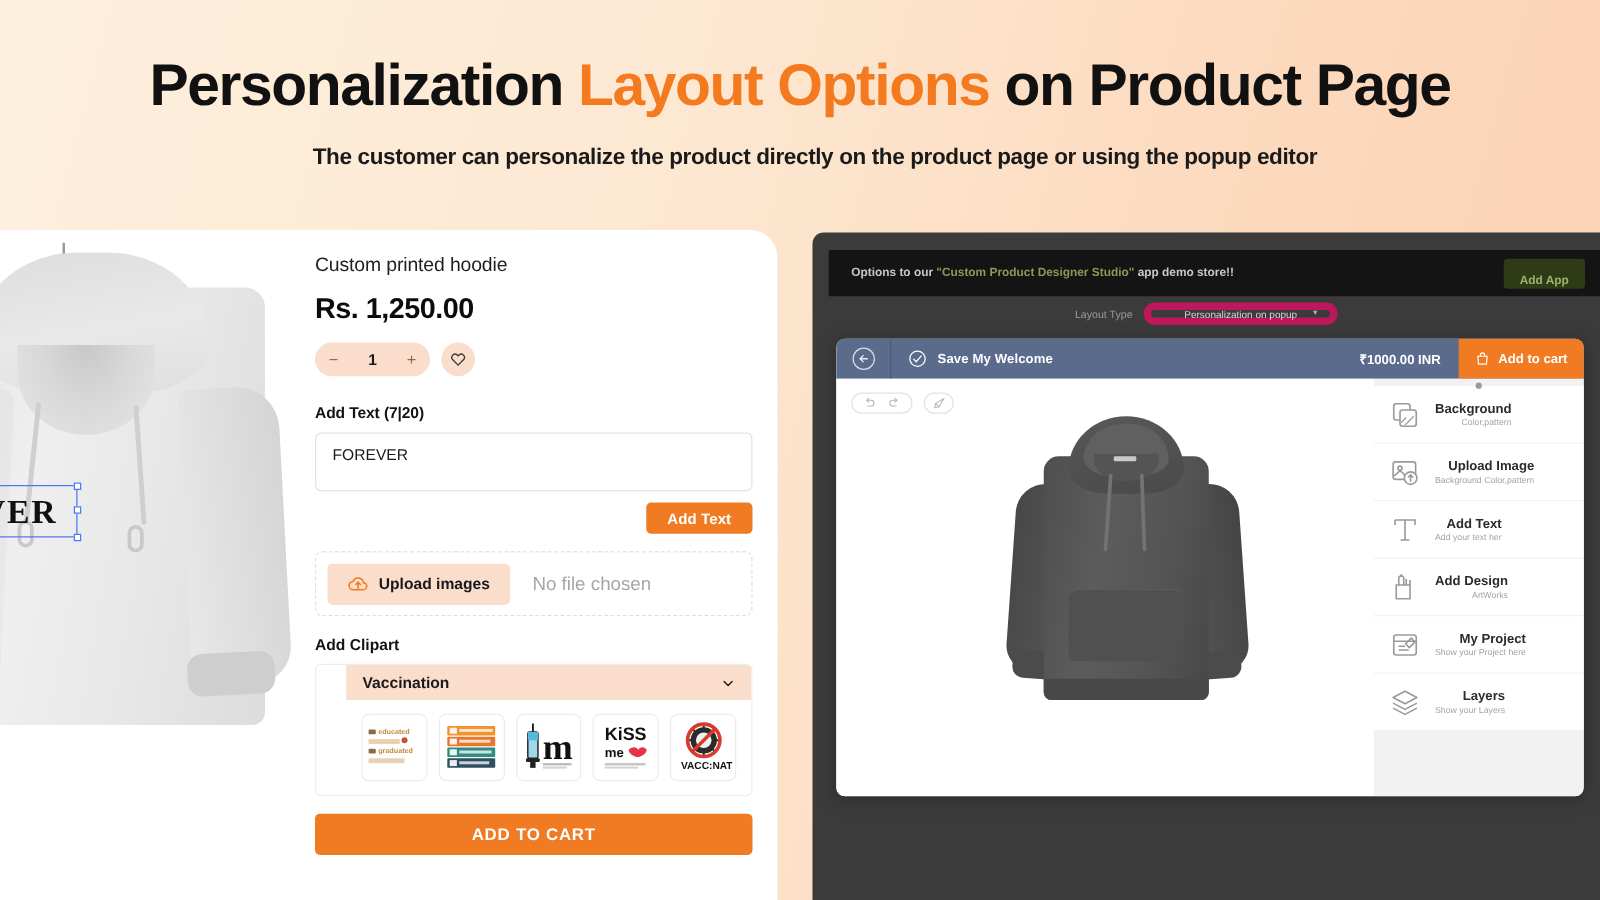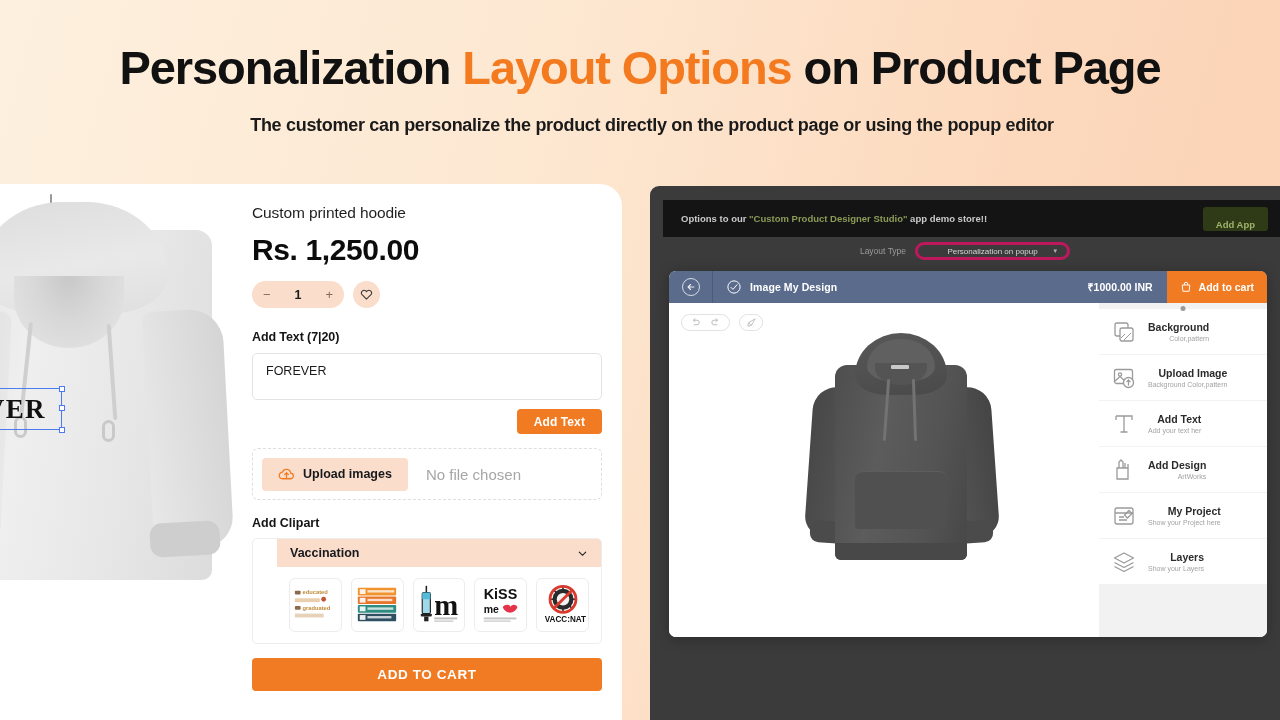--- a/index.html
+++ b/index.html
@@ -93,21 +93,21 @@
     letter-spacing: 1.4px; color: #111; padding-right: 10px;
   }
   .sel-h {
     position: absolute; width: 6px; height: 6px; background: #fff;
     border: 1.6px solid #4A7BF0;
   }
 
   
   .pinfo { position: absolute; left: 252px; top: 20px; width: 350px; }
   .p-title { font-size: 15.5px; color: #1f1f1f; letter-spacing: -0.1px; }
-  .p-price { font-size: 30px; font-weight: 800; color: #0c0c0c; margin-top: 11px; letter-spacing: -0.4px; }
+  .p-price { font-size: 23px; font-weight: 800; color: #0c0c0c; margin-top: 11px; letter-spacing: -0.4px; }
 
   .qty-row { display: flex; align-items: center; gap: 9px; margin-top: 14px; }
   .qty-pill {
     width: 92px; height: 27px; background: #FBDDCB; border-radius: 14px;
     display: flex; align-items: center; justify-content: space-between;
     padding: 0 11px; font-size: 12.5px; color: #6b4a38;
   }
   .qty-pill .qv { font-size: 12.5px; font-weight: 700; color: #1a1a1a; }
   .qty-minus, .qty-plus { cursor: pointer; font-size: 13px; color: #8a6a56; }
   .fav-btn {
@@ -181,21 +181,21 @@
   .add-app {
     background: #2E3B16; color: #9FB36B; border: none; border-radius: 3px;
     height: 19px; padding: 12px 13px; font-size: 9.5px; font-weight: 700; cursor: pointer;
   }
   .layout-row {
     position: absolute; top: 53px; left: 0; width: 630px; height: 24px;
     display: flex; align-items: center; justify-content: center; gap: 9px;
   }
   .layout-lbl { font-size: 8.5px; color: #9b9b9b; }
   .layout-sel {
-    width: 155px; height: 18px; border: 3px solid #be185d; border-radius: 9px;
+    width: 155px; height: 18px; border: 6px solid #be185d; border-radius: 9px;
     display: flex; align-items: center; justify-content: center; position: relative;
     font-size: 8px; color: #d6d6d6; cursor: pointer;
   }
   .layout-sel .caret { position: absolute; right: 9px; font-size: 6px; color: #b0b0b0; }
 
   
   .editor {
     position: absolute; left: 19px; top: 85px; width: 598px; height: 366px;
     border-radius: 7px; overflow: hidden; background: #fff;
     box-shadow: 0 2px 14px rgba(0,0,0,0.28);
@@ -475,21 +475,21 @@
         <svg width="10" height="10" viewBox="0 0 24 24" fill="none" stroke="#e8edf6" stroke-width="2.6" stroke-linecap="round">
             <path d="M19 12H6M11 6l-6 6 6 6"></path>
           </svg>
       </div>
       <div class="ed-div"></div>
       <div class="ed-save">
         <svg viewBox="0 0 24 24" fill="none" stroke="#ffffff" stroke-width="1.5">
           <circle cx="12" cy="12" r="9.2"></circle>
             <path d="M7.5 12.6l3 3 6-7" stroke-linecap="round"></path>
         </svg>
-        <span>Image My Design</span>
+        <span>Save My Welcome</span>
       </div>
       <div class="ed-price">₹1000.00 INR</div>
       <div class="ed-cart">
         <svg viewBox="0 0 24 24" fill="none" stroke="#fff" stroke-width="1.9">
           <path d="M4.5 8h15l-1.2 12.5H5.7z"></path>
             <path d="M8.6 8V6a3.4 3.4 0 0 1 6.8 0v2"></path>
         </svg>
         <span>Add to cart</span>
       </div>
     </div>

